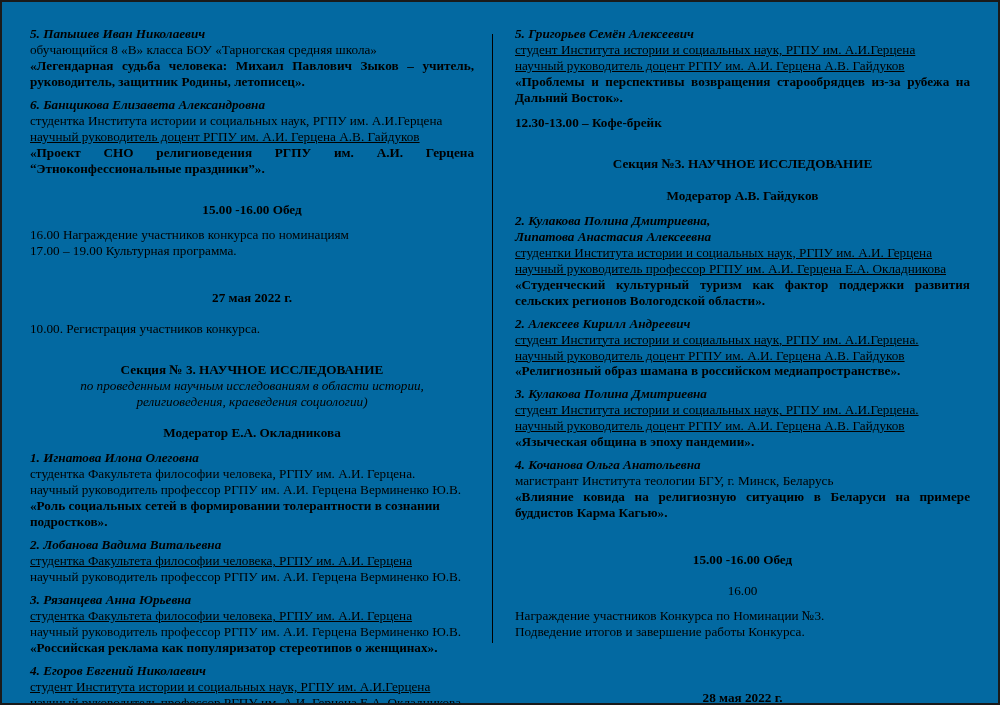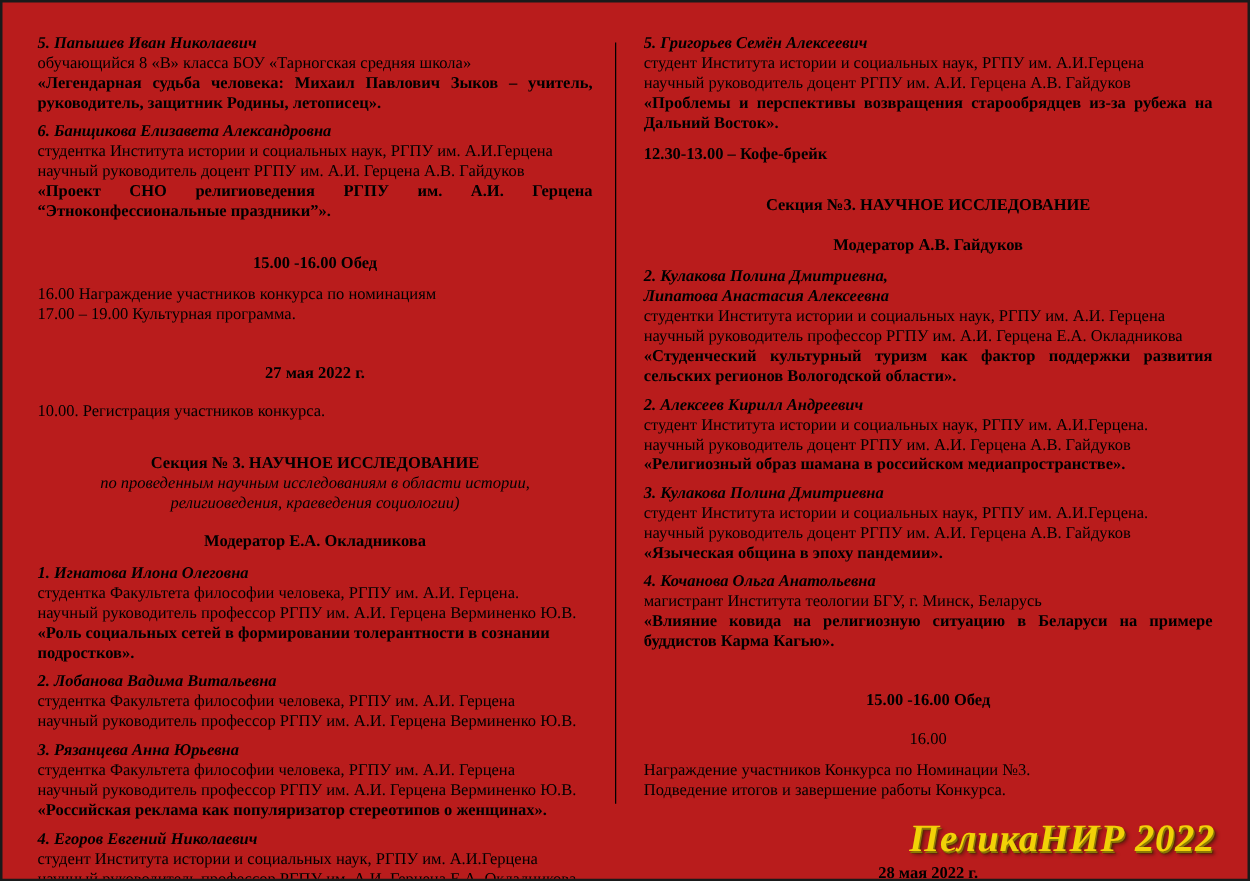--- a/index.html
+++ b/index.html
@@ -5,21 +5,21 @@
   html, body {
     margin: 0;
     padding: 0;
     background: #ffffff;
   }
   .page {
     position: relative;
     width: 1000px;
     height: 705px;
     box-sizing: border-box;
-    background: #b91c1c;
+    background: #0369a1;
     border: 2px solid #1a1a1a;
     overflow: hidden;
     font-family: "Liberation Serif", "DejaVu Serif", serif;
     color: #000000;
   }
   .columns {
     position: absolute;
     left: 0; top: 0;
     width: 100%;
     height: 100%;
@@ -54,20 +54,21 @@
     line-height: 1.21;
   }
   .p-name {
     font-weight: bold;
     font-style: italic;
     margin-top: 7px;
   }
   .p-name.first { margin-top: 0; }
   .p-plain {
     text-align: justify;
+    text-decoration: underline;
   }
   .p-plain-left {
     text-align: left;
   }
   .p-title-bold {
     font-weight: bold;
     text-align: justify;
   }
   .p-title-bold-left {
     font-weight: bold;
@@ -240,15 +241,14 @@
       <div class="spacer-xl"></div>
       <p class="p-center-bold">28 мая 2022 г.</p>
       <div class="spacer-sm"></div>
 
       <p class="p-center">11.00-15.00 Культурная программа пешая экскурсия по храмам Невского</p>
       <p class="p-center">проспекта (проводит доцент А.В. Гайдуков)</p>
 
     </div>
   </div>
 
-  <div class="watermark">ПеликаНИР 2022</div>
 
 </div>
 
 </body></html>

